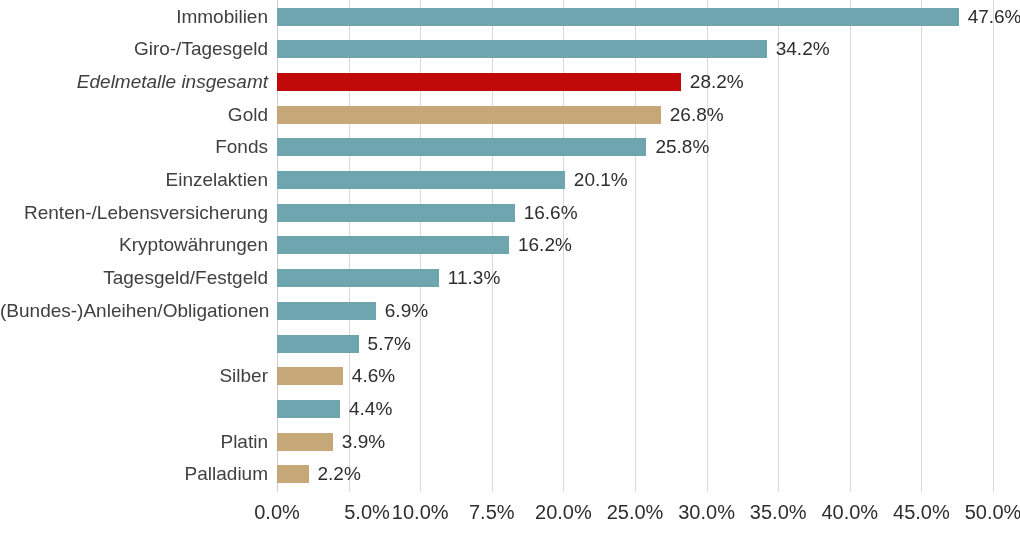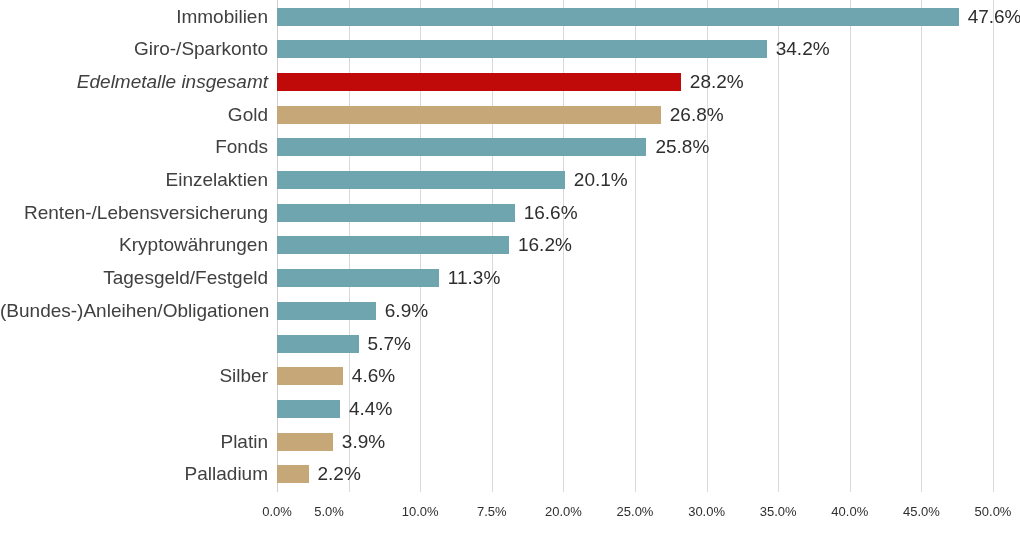--- a/index.html
+++ b/index.html
@@ -93,35 +93,35 @@
   .x-axis {
     position: absolute;
     left: 0;
     top: 492px;
     width: 1020px;
     height: 43px;
   }
   .x-tick-label {
     position: absolute;
     top: 8px;
-    font-size: 13px;
+    font-size: 20px;
     color: #2e2e2e;
     white-space: nowrap;
     transform: translateX(-50%);
     line-height: 24px;
   }
 </style>
 </head>
 <body>
 
 <div id="chart-root">
 
   <div class="cat-labels">
       <div class="cat-label" style="top: 4.5px;">Immobilien</div>
-      <div class="cat-label" style="top: 37.2px;">Giro-/Sparkonto</div>
+      <div class="cat-label" style="top: 37.2px;">Giro-/Tagesgeld</div>
       <div class="cat-label" style="top: 69.9px; font-style: italic;">Edelmetalle insgesamt</div>
       <div class="cat-label" style="top: 102.6px;">Gold</div>
       <div class="cat-label" style="top: 135.3px;">Fonds</div>
       <div class="cat-label" style="top: 168px;">Einzelaktien</div>
       <div class="cat-label" style="top: 200.7px;">Renten-/Lebensversicherung</div>
       <div class="cat-label" style="top: 233.4px;">Kryptowährungen</div>
       <div class="cat-label" style="top: 266.1px;">Tagesgeld/Festgeld</div>
       <div class="cat-label" style="top: 298.8px;">(Bundes-)Anleihen/Obligationen</div>
       <div class="cat-label" style="top: 364.2px;">Silber</div>
       <div class="cat-label" style="top: 429.6px;">Platin</div>
@@ -201,21 +201,21 @@
         </div>
         <div class="row" style="top: 458.3px;">
           <div class="bar gold" style="width: 31.504px;"></div>
           <div class="value-label" style="left: 40.504px;">2.2%</div>
         </div>
       </div>
   </div>
 
   <div class="x-axis">
       <div class="x-tick-label" style="left: 277px;">0.0%</div>
-      <div class="x-tick-label" style="left: 329px;">5.0%</div>
+      <div class="x-tick-label" style="left: 367px;">5.0%</div>
       <div class="x-tick-label" style="left: 420.2px;">10.0%</div>
       <div class="x-tick-label" style="left: 491.8px;">7.5%</div>
       <div class="x-tick-label" style="left: 563.4px;">20.0%</div>
       <div class="x-tick-label" style="left: 635px;">25.0%</div>
       <div class="x-tick-label" style="left: 706.6px;">30.0%</div>
       <div class="x-tick-label" style="left: 778.2px;">35.0%</div>
       <div class="x-tick-label" style="left: 849.8px;">40.0%</div>
       <div class="x-tick-label" style="left: 921.4px;">45.0%</div>
       <div class="x-tick-label" style="left: 993px;">50.0%</div>
     </div>

